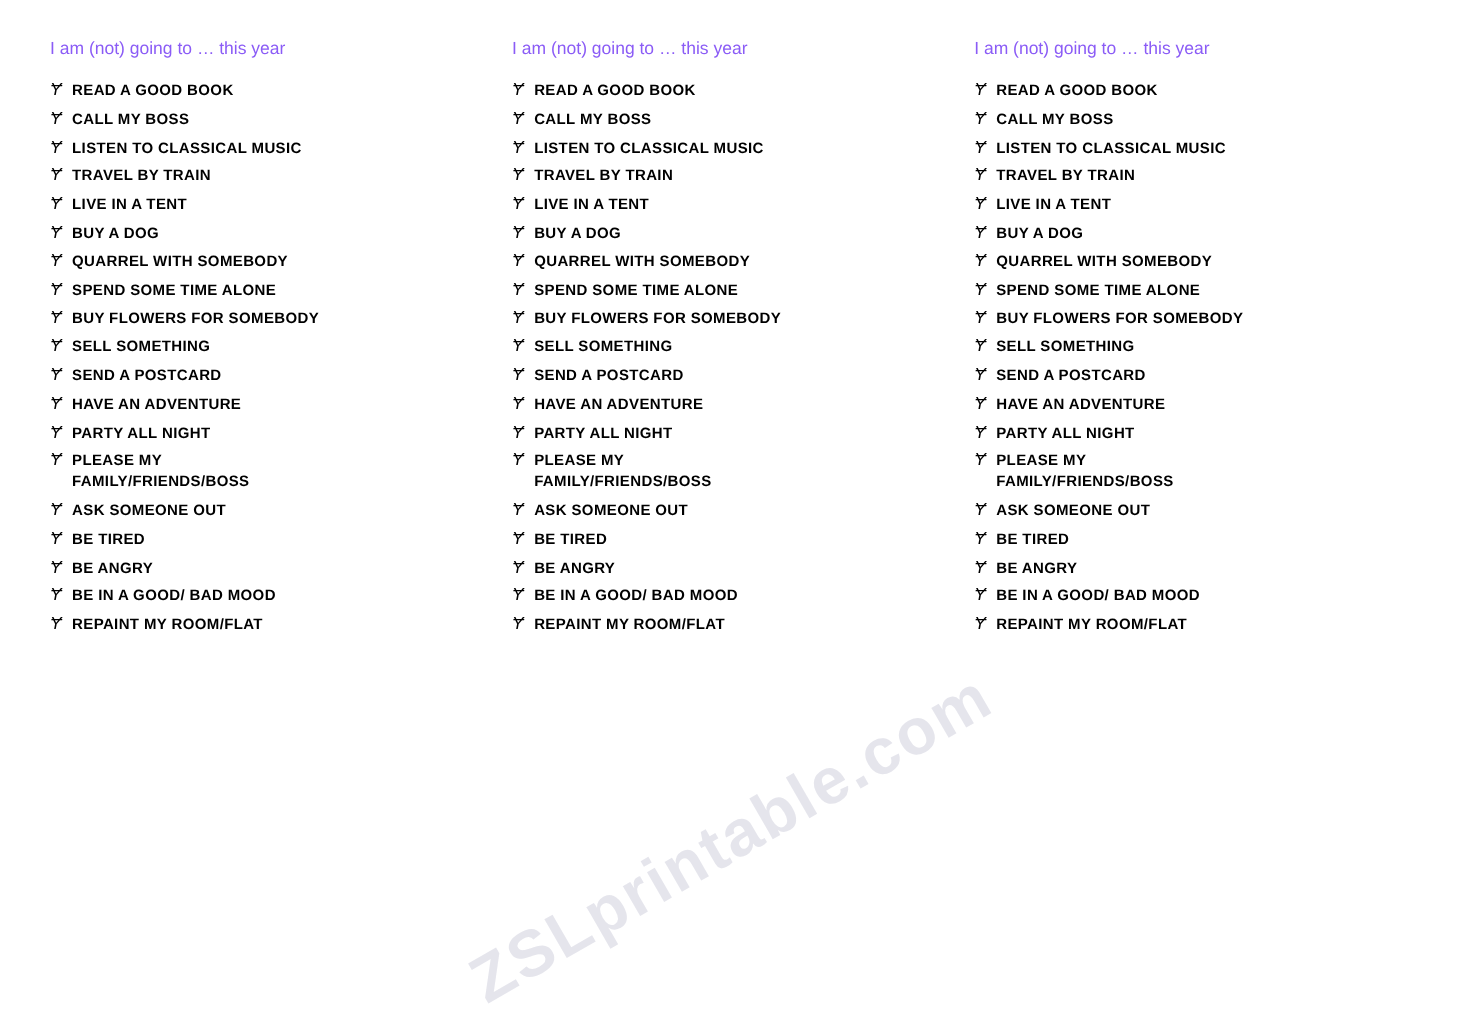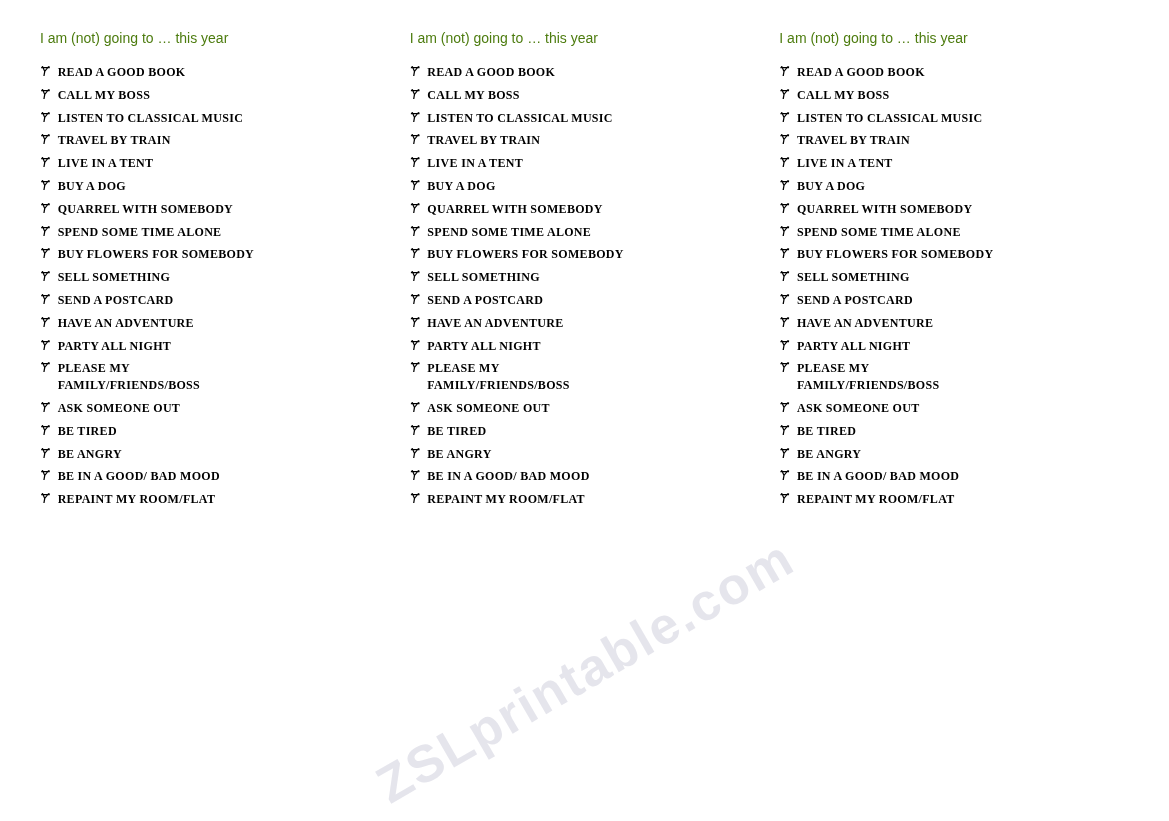--- a/index.html
+++ b/index.html
@@ -32,21 +32,21 @@
     }
 
     .column {
       flex: 1;
       padding: 0 10px;
     }
 
     .column-title {
       font-size: 14px;
       font-weight: normal;
-      color: #4d7c0f;
+      color: #8b5cf6;
       margin-bottom: 18px;
       font-family: Arial, Helvetica, sans-serif;
     }
 
     .list {
       list-style: none;
       padding: 0;
       margin: 0;
     }
 
@@ -66,21 +66,20 @@
       font-size: 14px;
       color: #000000;
       flex-shrink: 0;
       margin-top: -1px;
       font-weight: normal;
       font-style: italic;
     }
 
     .list-item .item-text {
       line-height: 1.4;
-      font-family: Liberation Serif, serif;
     }
 
     .watermark {
       position: absolute;
       bottom: 120px;
       left: 50%;
       transform: translateX(-50%) rotate(-30deg);
       font-size: 52px;
       color: rgba(180, 180, 200, 0.35);
       font-family: Arial, Helvetica, sans-serif;

